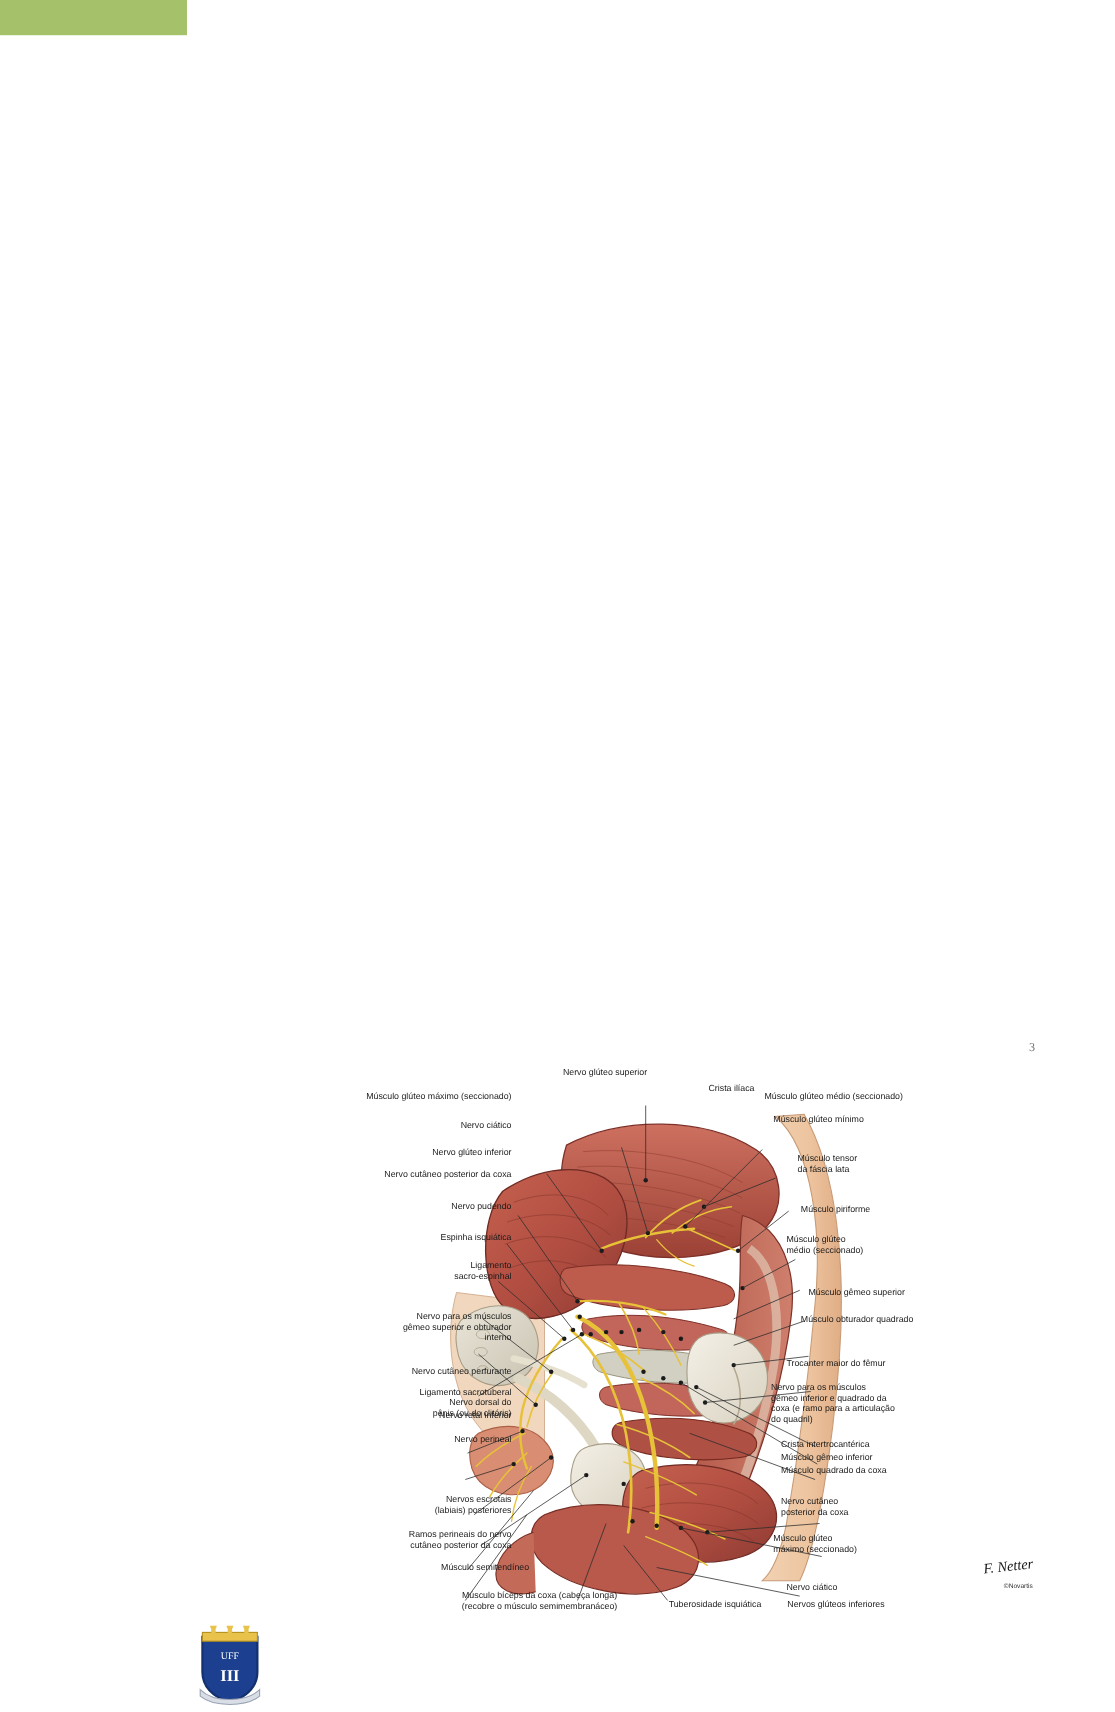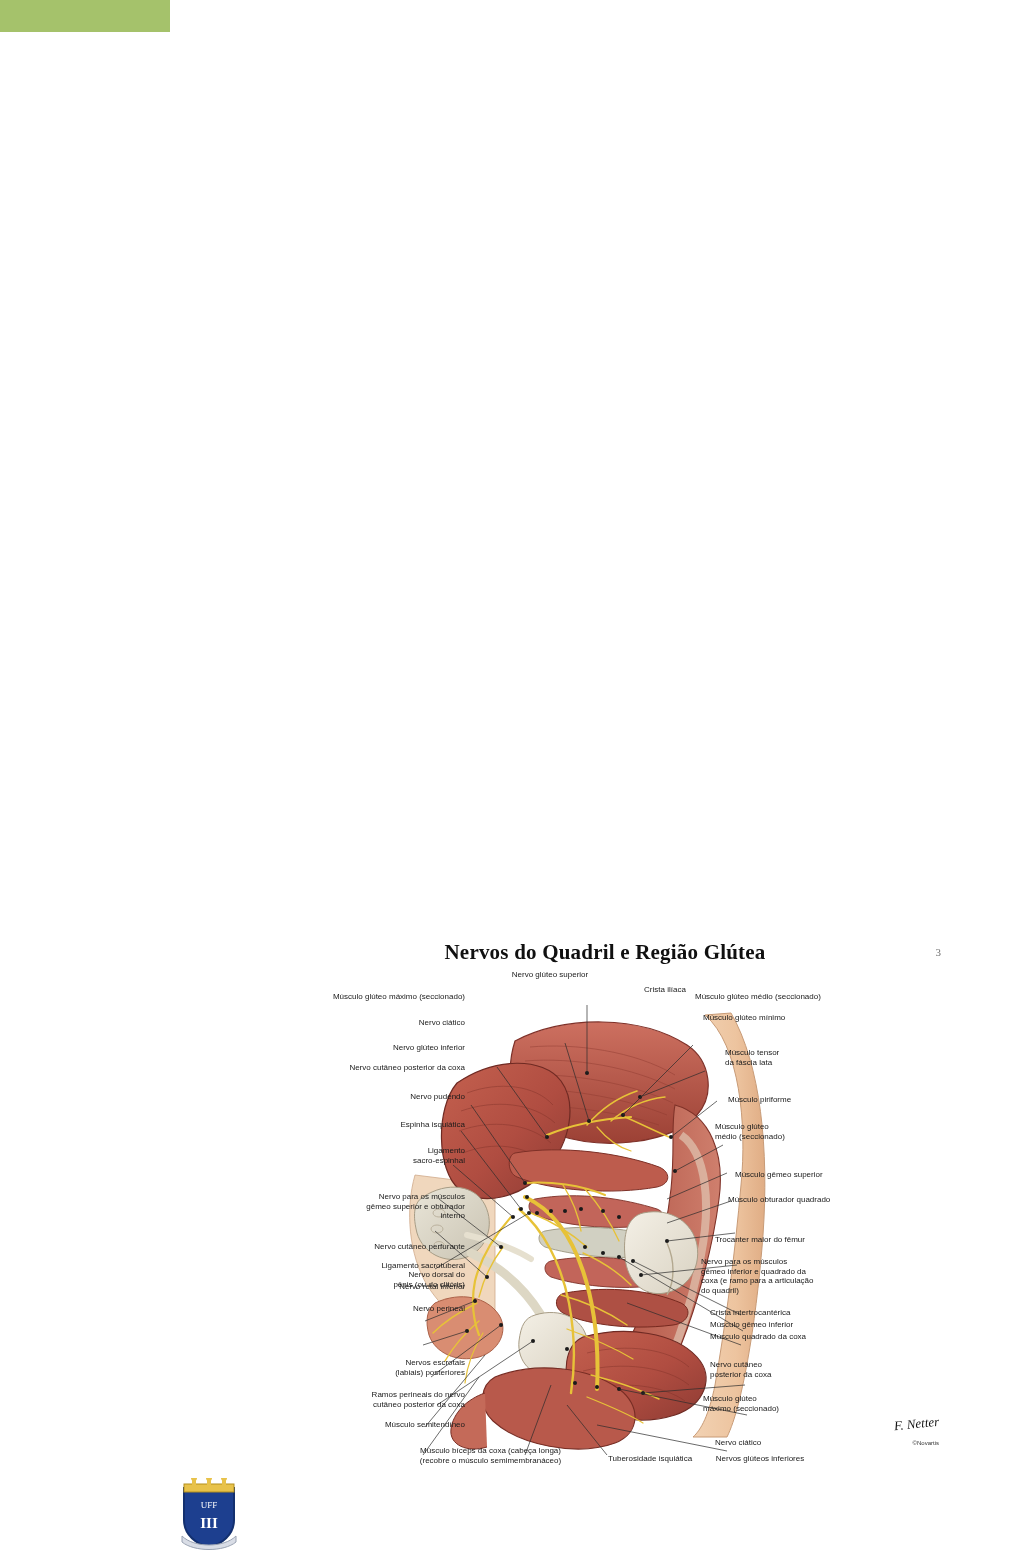--- a/index.html
+++ b/index.html
@@ -109,21 +109,20 @@
 </style>
 </head>
 <body>
 
 <div class="page">
 
   <div class="green-band"></div>
 
   <div class="figure">
 
-    <div class="figure-title">Nervos do Quadril e Região Glútea</div>
     <div class="page-number">3</div>
 
     <div class="illus">
       <svg width="450" height="480" viewBox="0 0 450 480" xmlns="http://www.w3.org/2000/svg">
         <defs>
           <linearGradient id="skinG" x1="0" y1="0" x2="1" y2="0">
             <stop offset="0%" stop-color="#f2d2b3"></stop>
             <stop offset="60%" stop-color="#edc49f"></stop>
             <stop offset="100%" stop-color="#e0ad85"></stop>
           </linearGradient>
@@ -333,21 +332,21 @@
     <div class="lbl left" style="left:-10px; top:312px; width:220px;">Nervo cutâneo perfurante</div>
     <div class="lbl left" style="left:0px; top:331px; width:210px;">Ligamento sacrotuberal</div>
     <div class="lbl left" style="left:20px; top:352px; width:190px;">Nervo retal inferior</div>
     <div class="lbl left" style="left:20px; top:340px; width:190px;">Nervo dorsal do
 pênis (ou do clitóris)</div>
     <div class="lbl left" style="left:20px; top:374px; width:190px;">Nervo perineal</div>
     <div class="lbl left" style="left:0px; top:428px; width:210px;">Nervos escrotais
 (labiais) posteriores</div>
     <div class="lbl left" style="left:-10px; top:460px; width:220px;">Ramos perineais do nervo
 cutâneo posterior da coxa</div>
-    <div class="lbl left" style="left:10px; top:490px; width:200px;">Músculo semitendíneo</div>
+    <div class="lbl left" style="left:26px; top:490px; width:200px;">Músculo semitendíneo</div>
 
     <div class="lbl right" style="left:440px; top:62px; width:245px;">Músculo glúteo médio (seccionado)</div>
     <div class="lbl right" style="left:448px; top:83px; width:235px;">Músculo glúteo mínimo</div>
     <div class="lbl right" style="left:470px; top:118px; width:215px;">Músculo tensor
 da fáscia lata</div>
     <div class="lbl right" style="left:473px; top:165px; width:212px;">Músculo piriforme</div>
     <div class="lbl right" style="left:460px; top:192px; width:225px;">Músculo glúteo
 médio (seccionado)</div>
     <div class="lbl right" style="left:480px; top:240px; width:205px;">Músculo gêmeo superior</div>
     <div class="lbl right" style="left:473px; top:265px; width:212px;">Músculo obturador quadrado</div>

